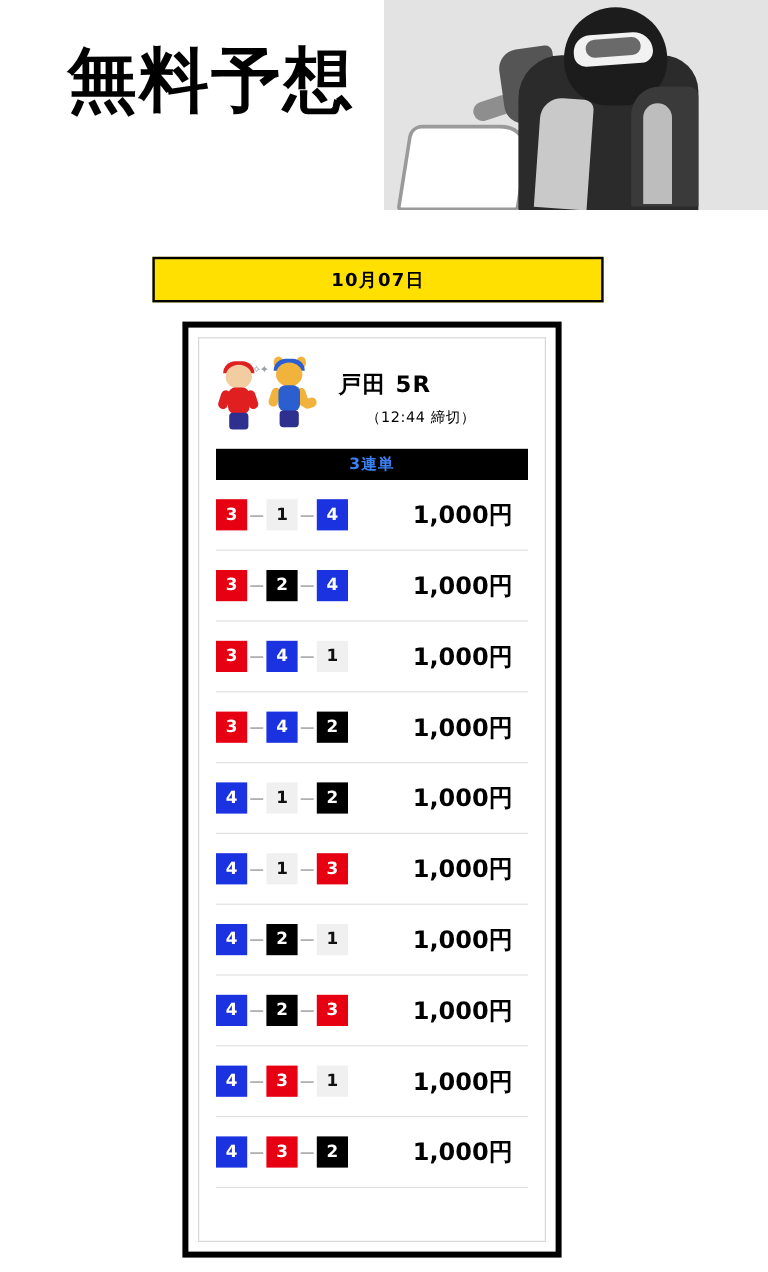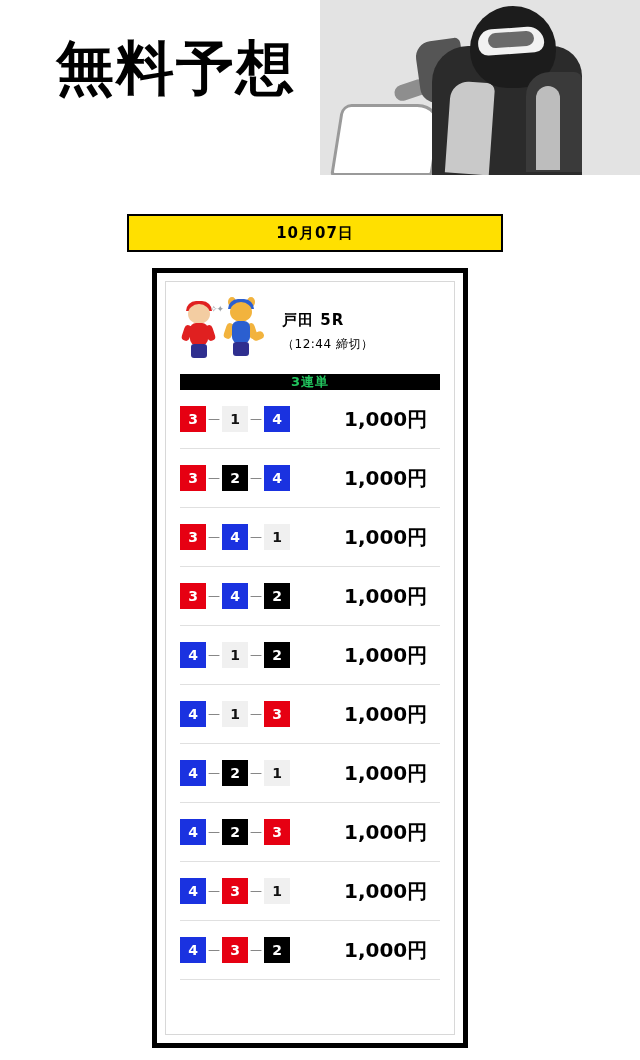--- a/index.html
+++ b/index.html
@@ -199,30 +199,31 @@
     position: relative;
     width: 92px;
     height: 62px;
     flex: none;
   }
   .race-title-block {
     margin-left: 10px;
     padding-top: 2px;
   }
   .race-name {
-    font-size: 15px;
+    font-size: 19px;
     font-weight: 700;
     font-family: "DejaVu Sans", sans-serif;
     letter-spacing: 1px;
   }
   .race-deadline {
     font-size: 12px;
     margin-top: 6px;
     font-family: "DejaVu Sans", sans-serif;
     letter-spacing: 0.5px;
+    margin-left: 23px;
   }
 
   
   .m {
     position: absolute;
     bottom: 0;
   }
   .m .head {
     position: absolute;
     left: 4px; top: 0;
@@ -289,23 +290,23 @@
     position: absolute;
     left: 30px; top: 4px;
     font-size: 9px;
     color: #9aa0a6;
     letter-spacing: -1px;
     font-family: "DejaVu Sans", sans-serif;
   }
 
   .bet-type-bar {
     margin: 2px 14px 0 14px;
-    height: 16px;
+    height: 26px;
     background: #000;
-    color: #22c55e;
+    color: #3b82f6;
     display: flex;
     align-items: center;
     justify-content: center;
     font-size: 13px;
     font-weight: 700;
     letter-spacing: 1px;
     font-family: "DejaVu Sans", sans-serif;
   }
 
   .bet-rows {

